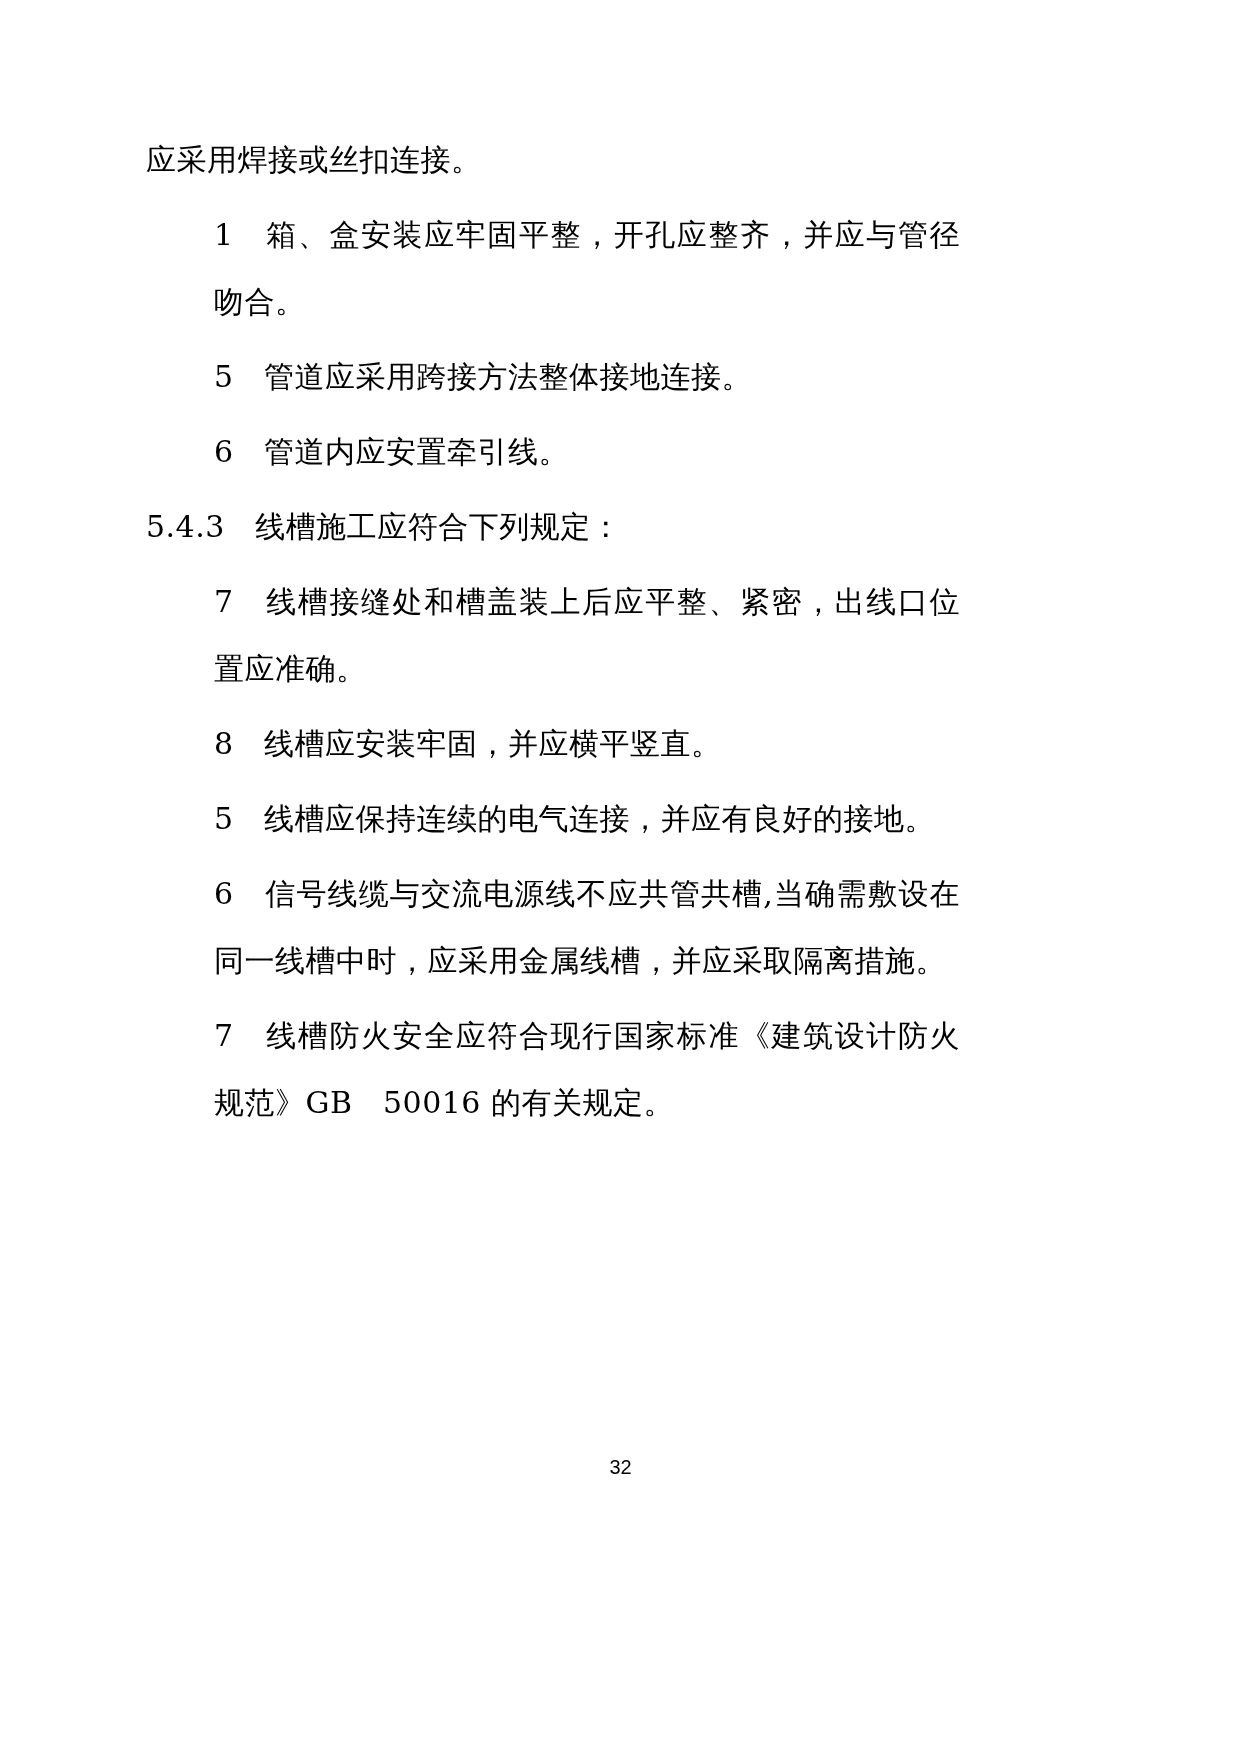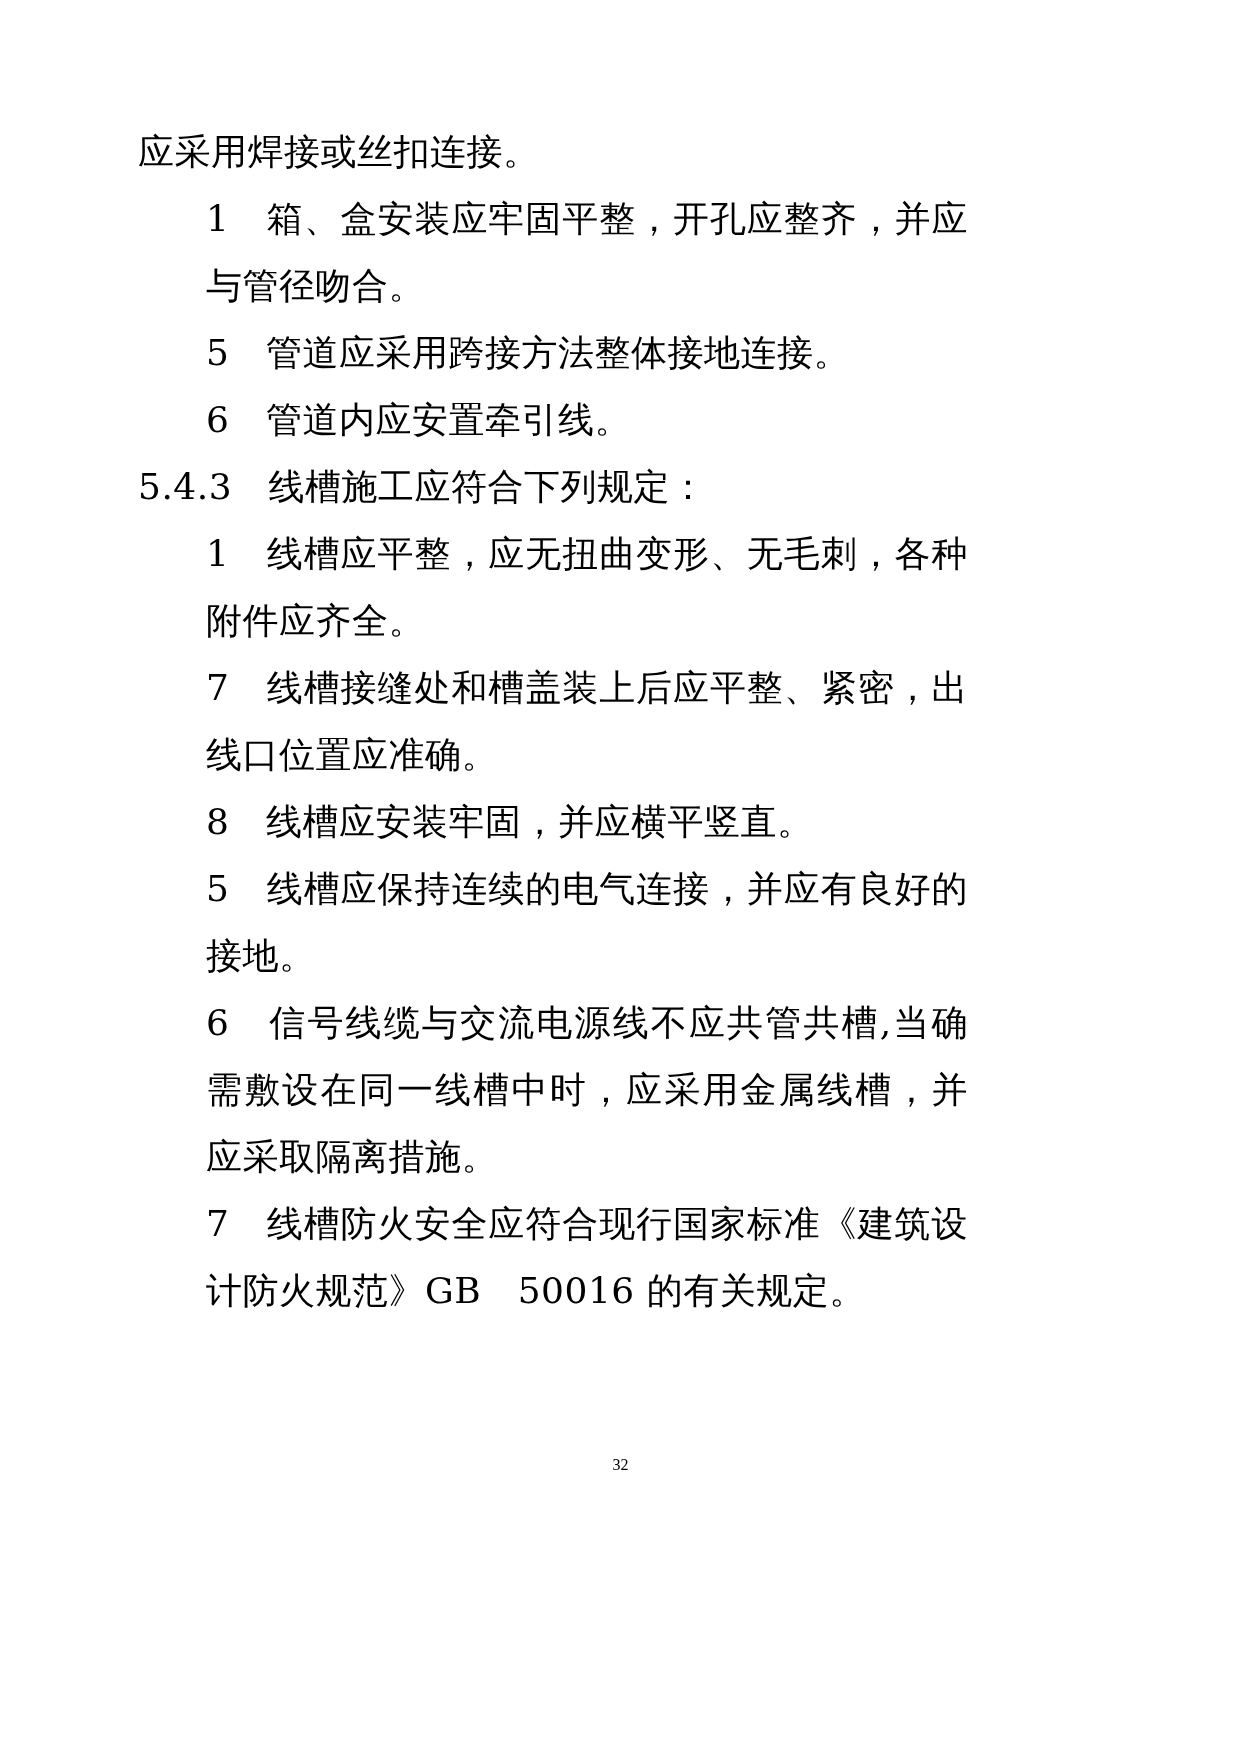--- a/index.html
+++ b/index.html
@@ -17,44 +17,44 @@
     color: #000000;
     box-sizing: border-box;
   }
   .content {
     position: absolute;
     left: 138px;
     top: 118px;
     width: 830px;
   }
   .para {
-    font-size: 36px;
+    font-size: 30px;
     line-height: 67px;
     text-align: justify;
     text-justify: inter-ideograph;
-    margin: 0;
+    margin: 8px;
     letter-spacing: 0.5px;
     white-space: pre-wrap;
   }
   
   .li {
     padding-left: 68px;
     text-indent: -0px;
   }
   .li-clause {
     padding-left: 0;
   }
   .page-number {
     position: absolute;
     left: 0;
     right: 0;
     top: 1456px;
     text-align: center;
-    font-size: 16px;
-    font-family: Liberation Serif, serif;
+    font-size: 20px;
+    font-family: Liberation Sans, sans-serif;
   }
 </style>
 </head>
 <body>
 
 <div class="page">
 
   <div class="content">
 
     <p class="para">应采用焊接或丝扣连接。</p>
@@ -62,21 +62,20 @@
     <p class="para li">1　箱、盒安装应牢固平整，开孔应整齐，并应与管径吻合。</p>
 
 
 
     <p class="para li">5　管道应采用跨接方法整体接地连接。</p>
 
     <p class="para li">6　管道内应安置牵引线。</p>
 
     <p class="para li-clause">5.4.3　线槽施工应符合下列规定：</p>
 
-    <p class="para li">1　线槽应平整，应无扭曲变形、无毛刺，各种附件应齐全。</p>
 
     <p class="para li">7　线槽接缝处和槽盖装上后应平整、紧密，出线口位置应准确。</p>
 
     <p class="para li">8　线槽应安装牢固，并应横平竖直。</p>
 
 
     <p class="para li">5　线槽应保持连续的电气连接，并应有良好的接地。</p>
 
     <p class="para li">6　信号线缆与交流电源线不应共管共槽,当确需敷设在同一线槽中时，应采用金属线槽，并应采取隔离措施。</p>
 

